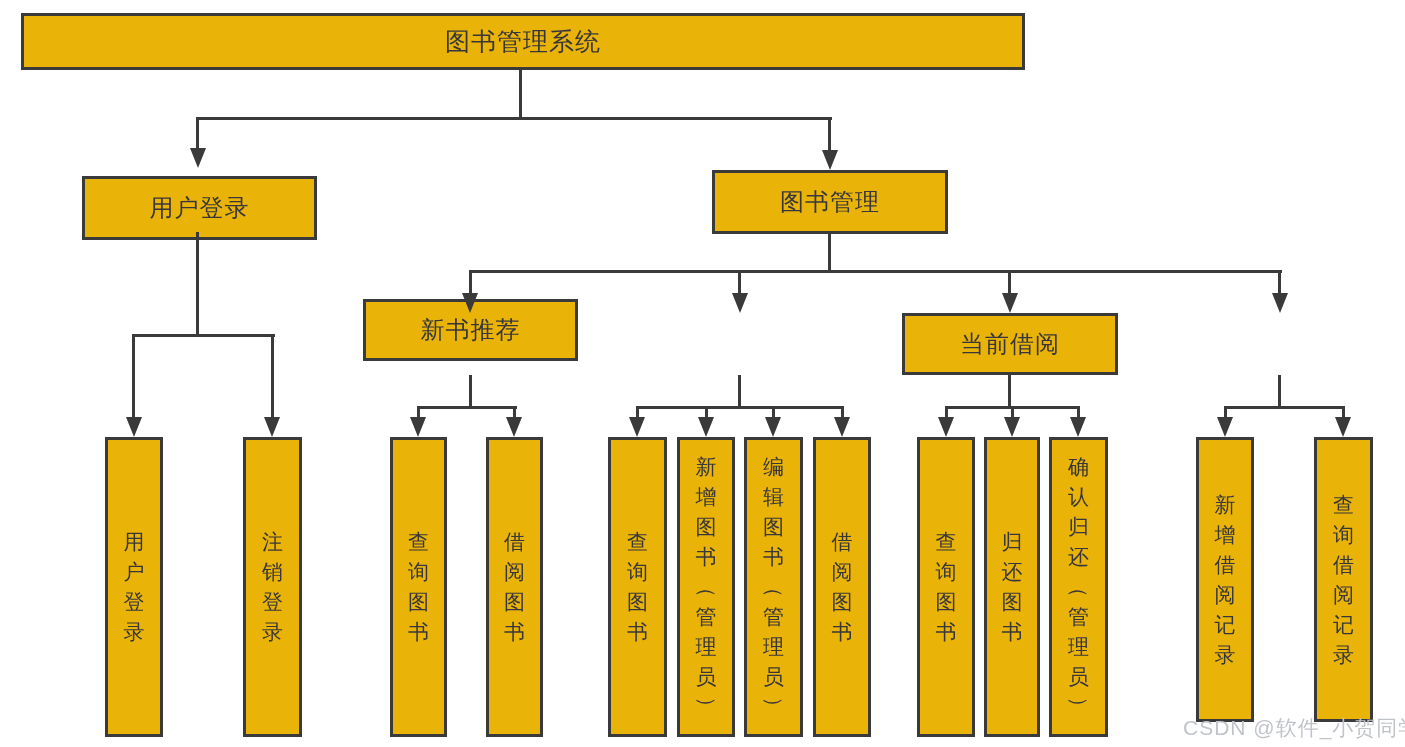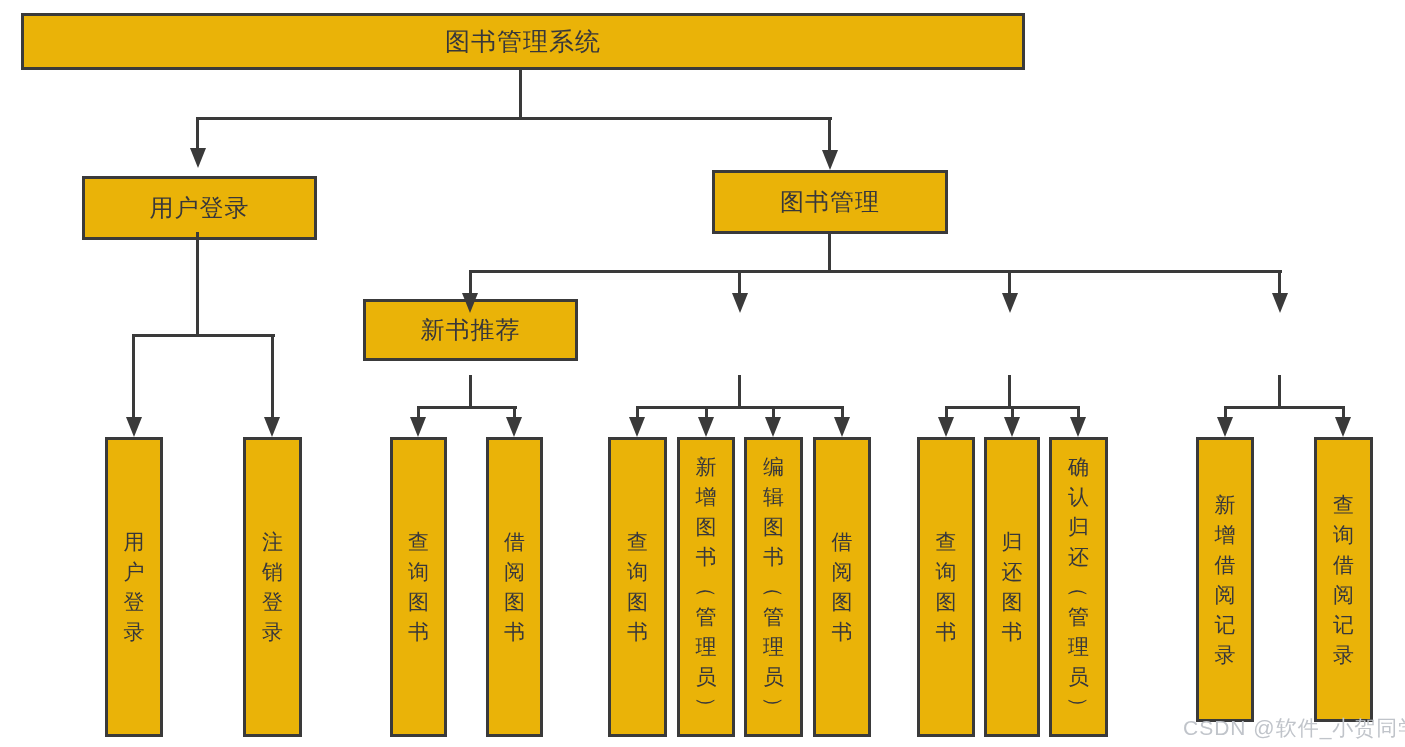--- a/index.html
+++ b/index.html
@@ -62,20 +62,21 @@
 <body>
 
 <div id="canvas">
 
   <div class="box root" style="left:21px;top:13px;width:1004px;height:57px;">图书管理系统</div>
 
   <div class="box" style="left:82px;top:176px;width:235px;height:64px;">用户登录</div>
   <div class="box" style="left:712px;top:170px;width:236px;height:64px;">图书管理</div>
 
   <div class="box" style="left:363px;top:299px;width:215px;height:62px;">新书推荐</div>
+  <div class="box" style="left:902px;top:313px;width:216px;height:62px;">当前借阅</div>
 
   <div class="box vbox" style="left:105px;top:437px;width:58px;height:300px;">
     <div class="leaf-label">
         <div class="ch">用</div>
         <div class="ch">户</div>
         <div class="ch">登</div>
         <div class="ch">录</div>
       </div>
     </div>
   <div class="box vbox" style="left:243px;top:437px;width:59px;height:300px;">

